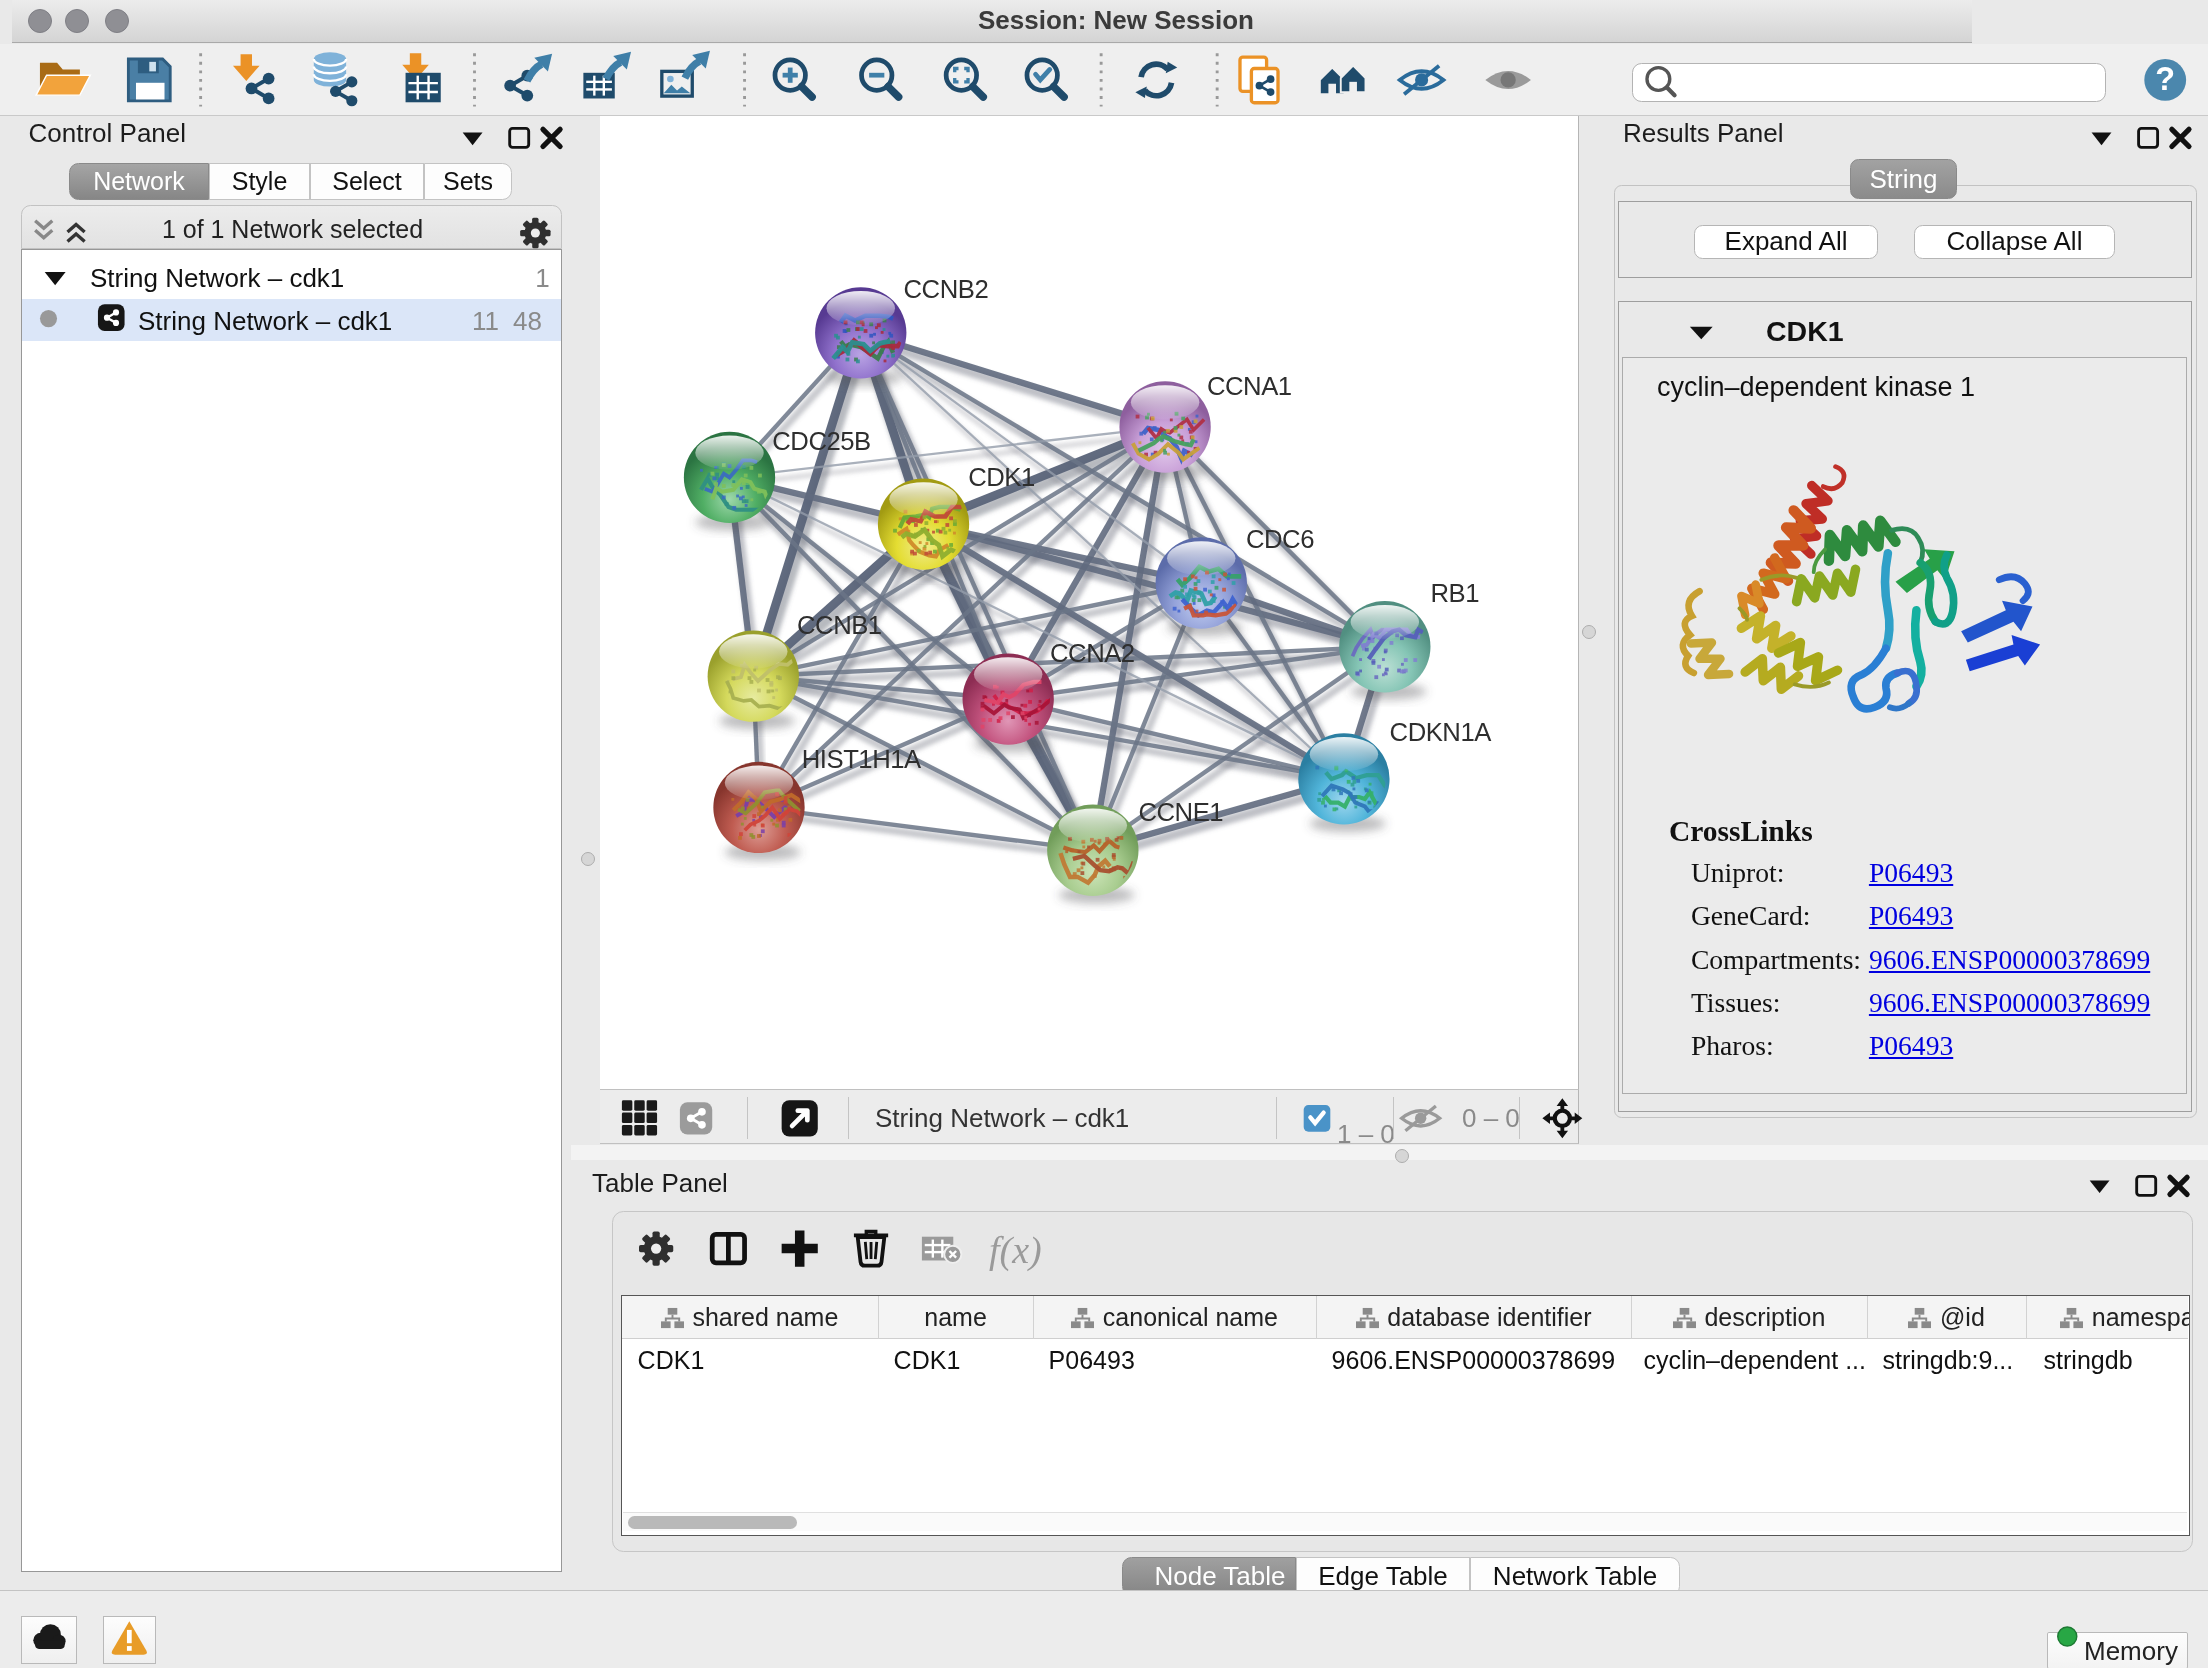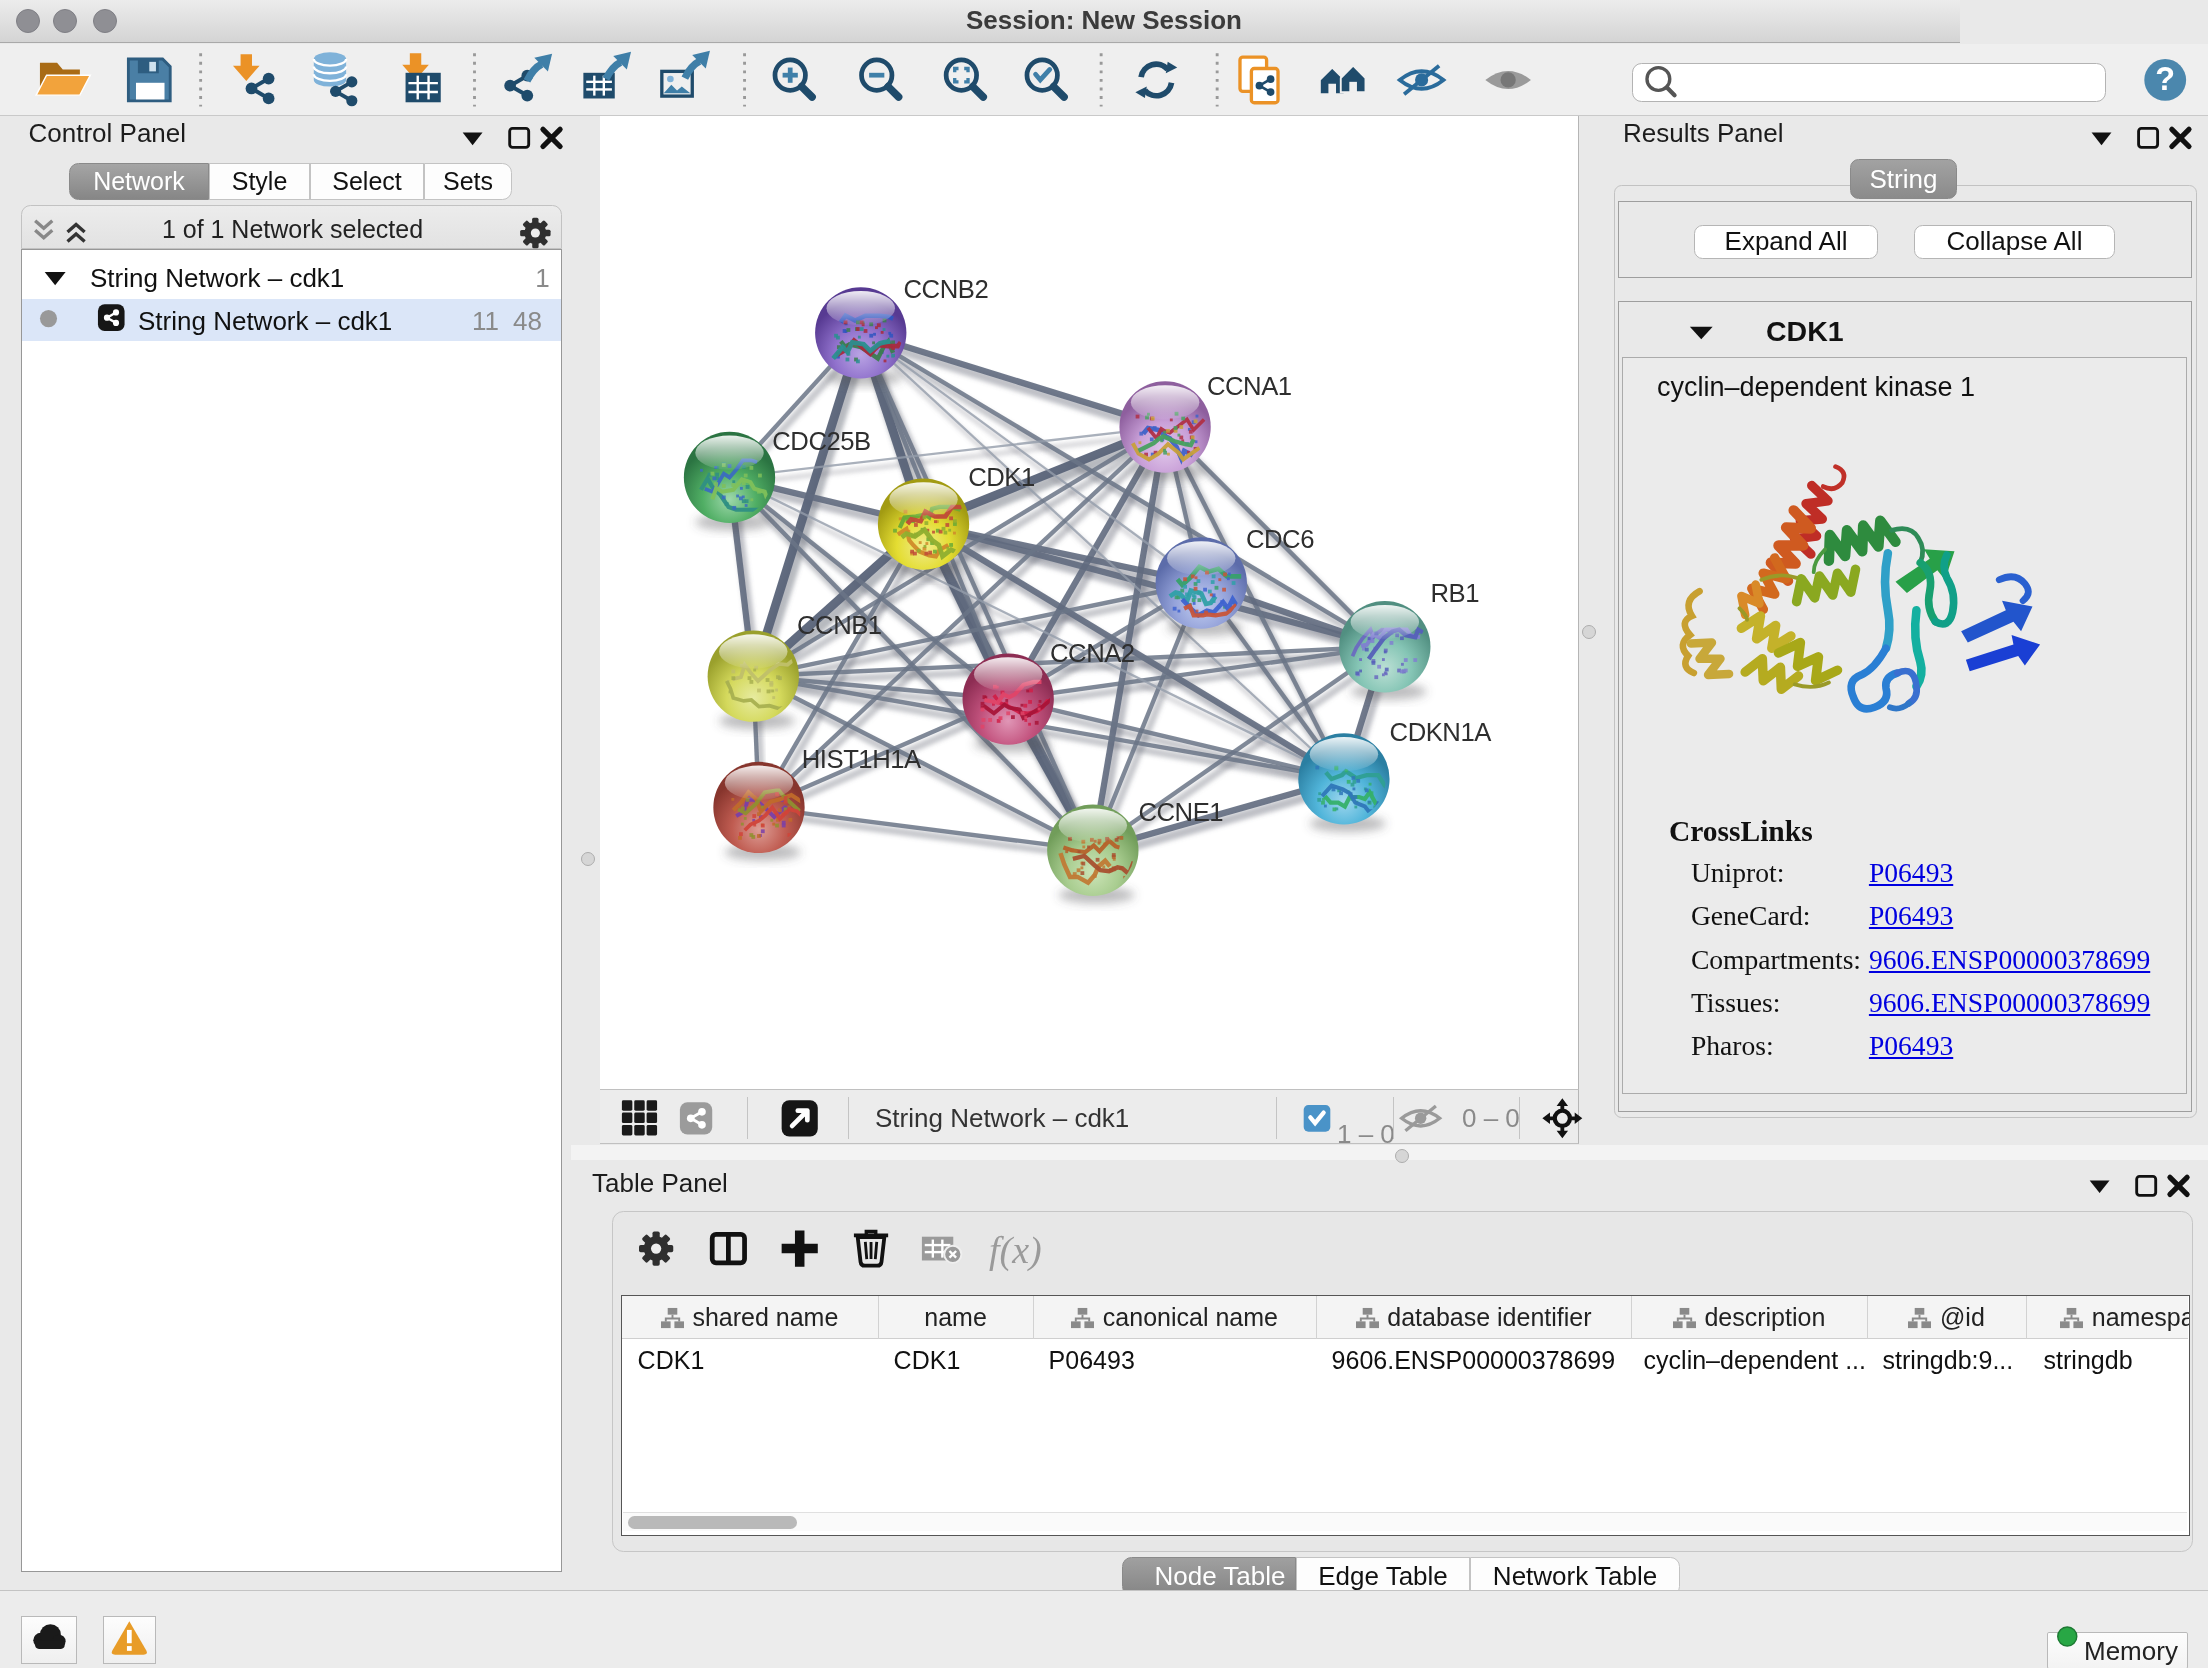--- a/index.html
+++ b/index.html
@@ -1,21 +1,21 @@
 <!DOCTYPE html>
 <html style="font-size:15px"><head>
 <meta charset="utf-8">
 <style>
 * { box-sizing: border-box; margin:0; padding:0; }
 html,body { width:2208px; height:1668px; overflow:hidden; }
 body { font-family:"Liberation Sans", sans-serif; background:#e9e9e9; position:relative; }
 .abs { position:absolute; }
 
 
-#titlebar { position:absolute; left:0; top:0; width:1960px; height:43px;
+#titlebar { position:absolute; left:12px; top:0; width:1960px; height:43px;
   background:linear-gradient(#ececec,#d4d4d4); border-bottom:1px solid #a9a9a9; }
 .tl { position:absolute; top:8.6px; width:24px; height:24px; border-radius:50%;
   background:#8f8f94; border:1px solid #7f7f85; }
 #title-text { position:absolute; top:4.8px; left:0; width:2208px; text-align:center;
   font-size:26px; font-weight:bold; color:#3b3b3b; }
 
 
 #toolbar { position:absolute; left:0; top:44px; width:2208px; height:72px;
   background:#efefef; border-bottom:1px solid #c9c9c9; }
 #searchbox { position:absolute; left:1632px; top:19px; width:474px; height:39px;

